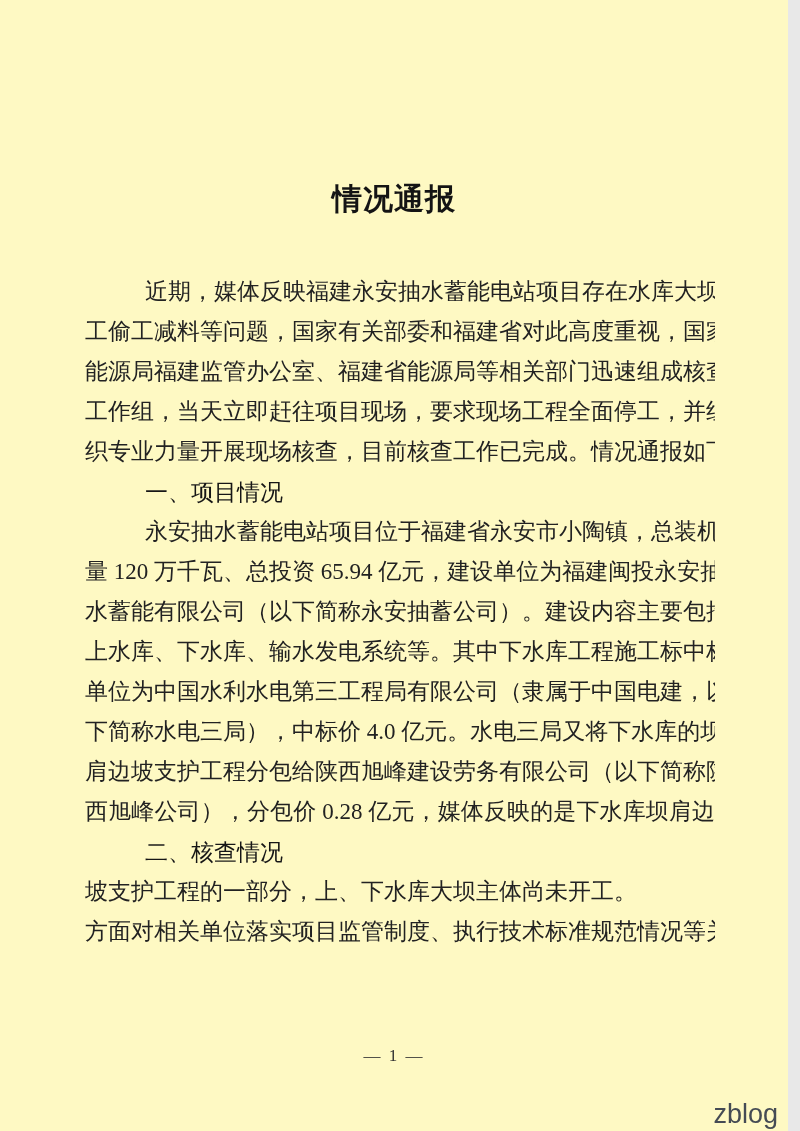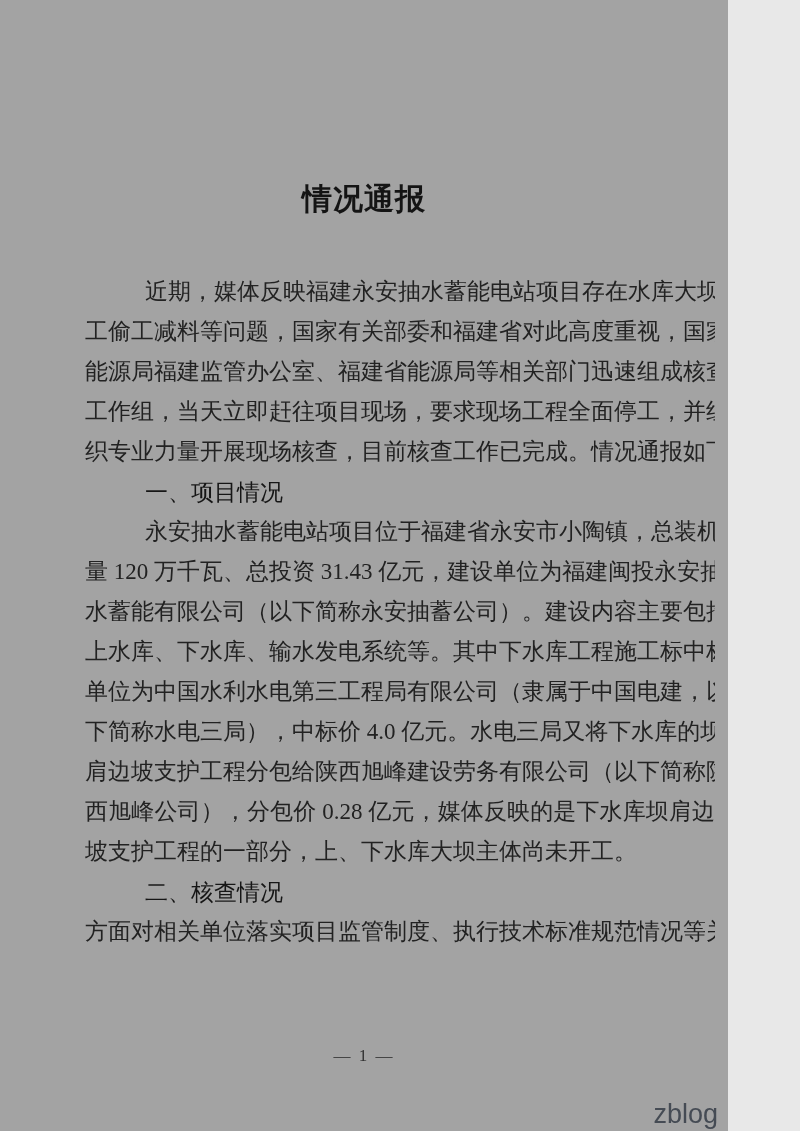--- a/index.html
+++ b/index.html
@@ -2,23 +2,23 @@
 <html><head>
 <meta charset="utf-8">
 <style>
   html, body {
     margin: 0;
     padding: 0;
     background: #e8e8e8;
   }
   .page {
     position: relative;
-    width: 728px;
+    width: 788px;
     height: 1131px;
-    background: #a3a3a3;
+    background: #fef9c3;
     overflow: hidden;
     font-family: "Liberation Serif", "DejaVu Serif", serif;
     color: #1e1e1e;
   }
   .doc-title {
     position: absolute;
     top: 182px;
     left: 0;
     width: 100%;
     text-align: center;
@@ -86,29 +86,29 @@
   <div class="doc-title">情况通报</div>
 
   <div class="doc-body">
     <div class="line indent">近期，媒体反映福建永安抽水蓄能电站项目存在水库大坝施</div>
     <div class="line">工偷工减料等问题，国家有关部委和福建省对此高度重视，国家</div>
     <div class="line">能源局福建监管办公室、福建省能源局等相关部门迅速组成核查</div>
     <div class="line">工作组，当天立即赶往项目现场，要求现场工程全面停工，并组</div>
     <div class="line">织专业力量开展现场核查，目前核查工作已完成。情况通报如下：</div>
     <div class="line heading indent">一、项目情况</div>
     <div class="line indent">永安抽水蓄能电站项目位于福建省永安市小陶镇，总装机容</div>
-    <div class="line">量 120 万千瓦、总投资 31.43 亿元，建设单位为福建闽投永安抽</div>
+    <div class="line">量 120 万千瓦、总投资 65.94 亿元，建设单位为福建闽投永安抽</div>
     <div class="line">水蓄能有限公司（以下简称永安抽蓄公司）。建设内容主要包括</div>
     <div class="line">上水库、下水库、输水发电系统等。其中下水库工程施工标中标</div>
     <div class="line">单位为中国水利水电第三工程局有限公司（隶属于中国电建，以</div>
     <div class="line">下简称水电三局），中标价 4.0 亿元。水电三局又将下水库的坝</div>
     <div class="line">肩边坡支护工程分包给陕西旭峰建设劳务有限公司（以下简称陕</div>
     <div class="line">西旭峰公司），分包价 0.28 亿元，媒体反映的是下水库坝肩边</div>
+    <div class="line heading indent">二、核查情况</div>
     <div class="line final">坡支护工程的一部分，上、下水库大坝主体尚未开工。</div>
-    <div class="line heading indent">二、核查情况</div>
     <div class="line">方面对相关单位落实项目监管制度、执行技术标准规范情况等关</div>
   </div>
 
   <div class="page-footer">— 1 —</div>
 
   <div class="watermark">zblog</div>
 
 </div>
 
 </body></html>

